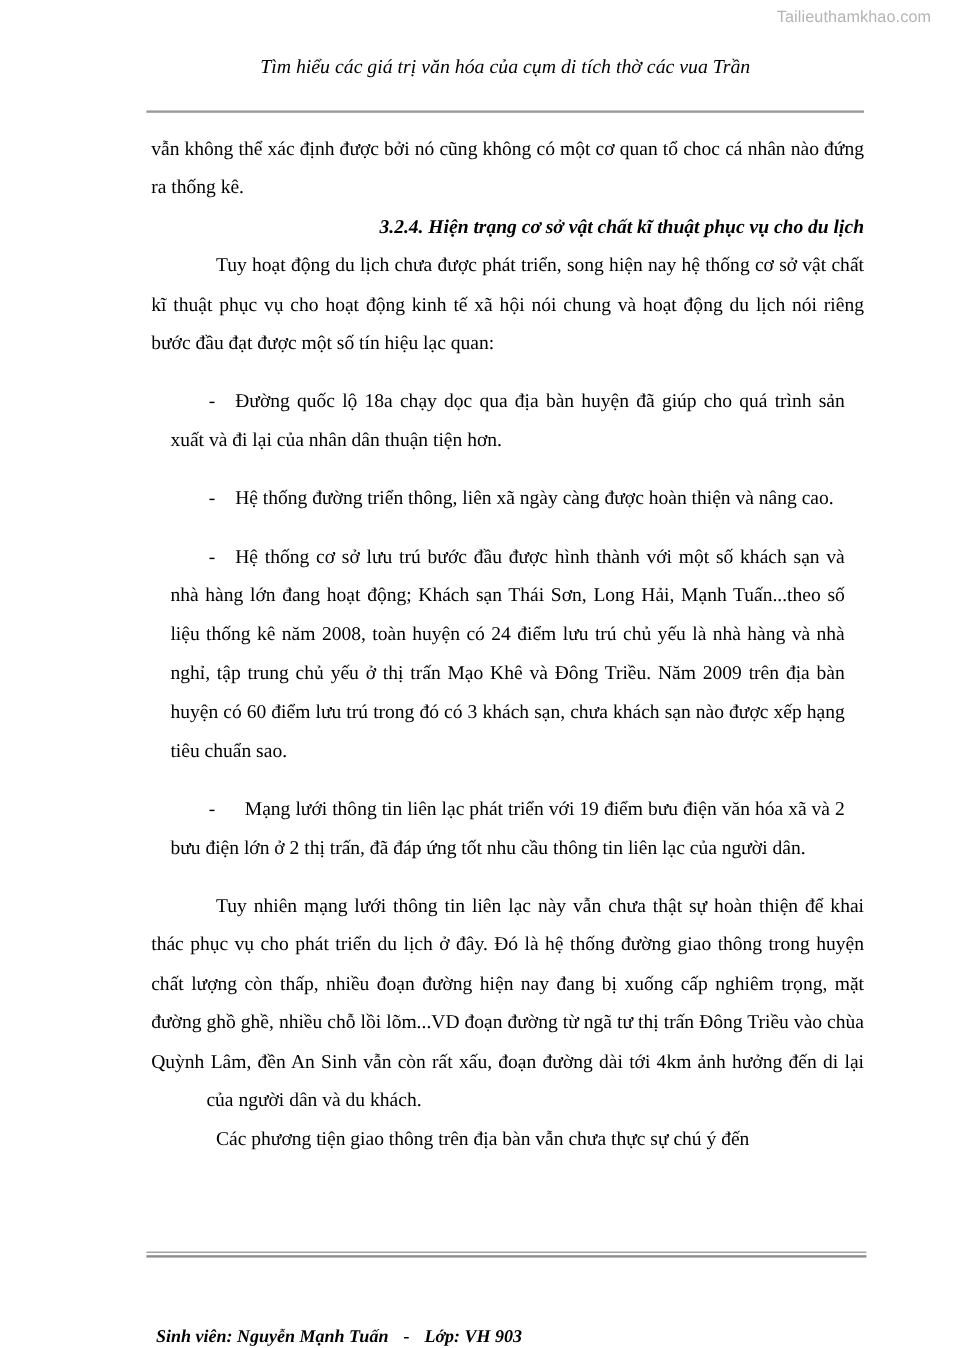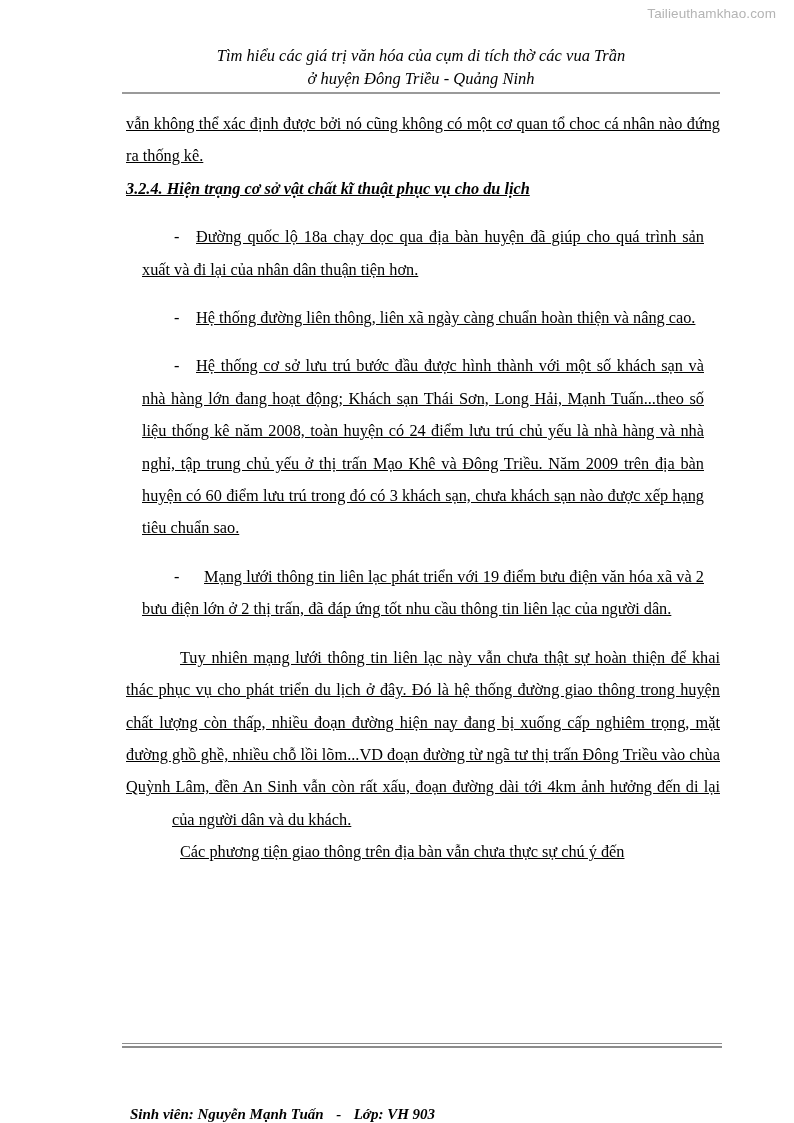--- a/index.html
+++ b/index.html
@@ -59,21 +59,20 @@
     height: 2px;
     background: #9a9a9a;
   }
 
   
   .body-block {
     position: absolute;
     top: 108px;
     left: 126px;
     width: 594px;
-    text-decoration: underline;
   }
 
   p.para {
     margin: 0;
     font-size: 16.3px;
     line-height: 32.4px;
     text-align: justify;
     text-justify: inter-word;
     hyphens: none;
   }
@@ -83,21 +82,21 @@
   p.indent {
     text-indent: 54px;
   }
 
   h4.section-heading {
     margin: 0;
     font-size: 16.3px;
     line-height: 32.4px;
     font-weight: bold;
     font-style: italic;
-    text-align: left;
+    text-align: right;
     white-space: nowrap;
   }
 
   
   .bullet {
     position: relative;
     padding-left: 0;
     text-align: justify;
     text-justify: inter-word;
     font-size: 16.3px;
@@ -156,37 +155,37 @@
 </style>
 </head>
 <body>
 
 <div class="page">
 
   <div class="watermark">Tailieuthamkhao.com</div>
 
   <div class="header">
     <div class="header-line">Tìm hiểu các giá trị văn hóa của cụm di tích thờ các vua Trần</div>
-    <div class="header-line">ở huyện Đông Triều - Quảng Ninh</div>
   </div>
   <div class="header-rule"></div>
 
   <div class="body-block">
 
     <p class="para last-line-natural">vẫn không thể xác định được bởi nó cũng không có một cơ quan tổ choc cá nhân nào đứng ra thống kê.</p>
 
     <h4 class="section-heading">3.2.4. Hiện trạng cơ sở vật chất kĩ thuật phục vụ cho du lịch</h4>
 
+    <p class="para indent last-line-natural">Tuy hoạt động du lịch chưa được phát triển, song hiện nay hệ thống cơ sở vật chất kĩ thuật phục vụ cho hoạt động kinh tế xã hội nói chung và hoạt động du lịch nói riêng bước đầu đạt được một số tín hiệu lạc quan:</p>
 
     <p class="bullet last-line-natural">
       <span class="dash">-</span><span>Đường quốc lộ 18a chạy dọc qua địa bàn huyện đã giúp cho quá trình sản xuất và đi lại của nhân dân thuận tiện hơn.</span>
     </p>
 
     <p class="bullet last-line-natural">
-      <span class="dash">-</span><span>Hệ thống đường liên thông, liên xã ngày càng chuẩn hoàn thiện và nâng cao.</span>
+      <span class="dash">-</span><span>Hệ thống đường triển thông, liên xã ngày càng được hoàn thiện và nâng cao.</span>
     </p>
 
 
     <p class="bullet last-line-natural">
       <span class="dash">-</span><span>Hệ thống cơ sở lưu trú bước đầu được hình thành với một số khách sạn và nhà hàng lớn đang hoạt động; Khách sạn Thái Sơn, Long Hải, Mạnh Tuấn...theo số liệu thống kê năm 2008, toàn huyện có 24 điểm lưu trú chủ yếu là nhà hàng và nhà nghỉ, tập trung chủ yếu ở thị trấn Mạo Khê và Đông Triều. Năm 2009 trên địa bàn huyện có 60 điểm lưu trú trong đó có 3 khách sạn, chưa khách sạn nào được xếp hạng tiêu chuẩn sao.</span>
     </p>
 
     <p class="bullet last-line-natural">
       <span class="dash wide">-</span><span>Mạng lưới thông tin liên lạc phát triển với 19 điểm bưu điện văn hóa xã và 2 bưu điện lớn ở 2 thị trấn, đã đáp ứng tốt nhu cầu thông tin liên lạc của người dân.</span>
     </p>

